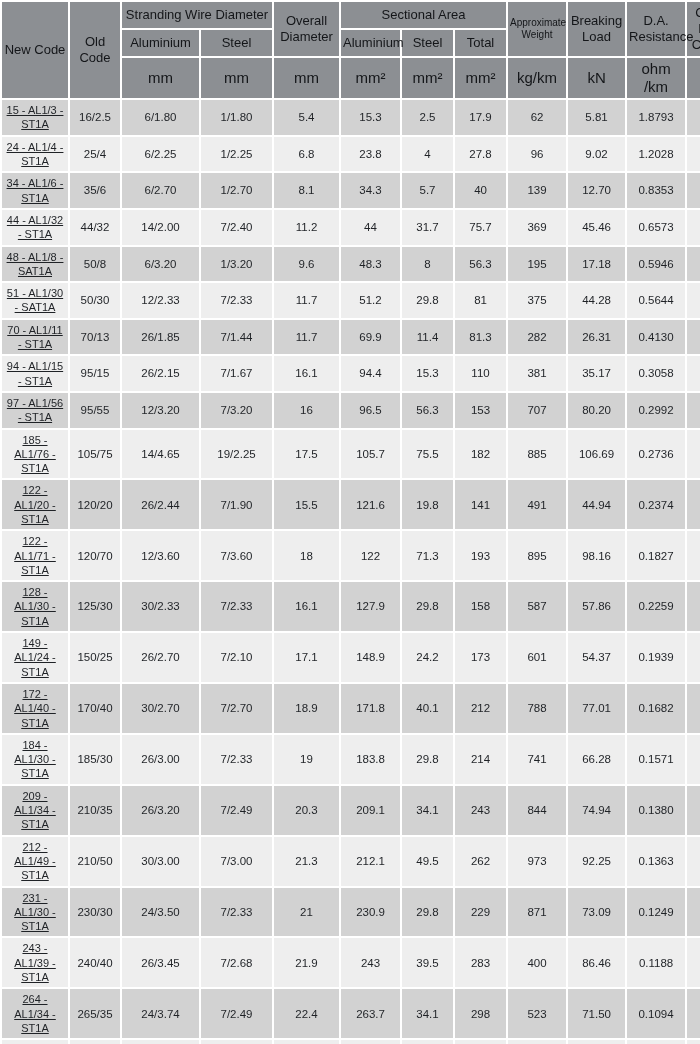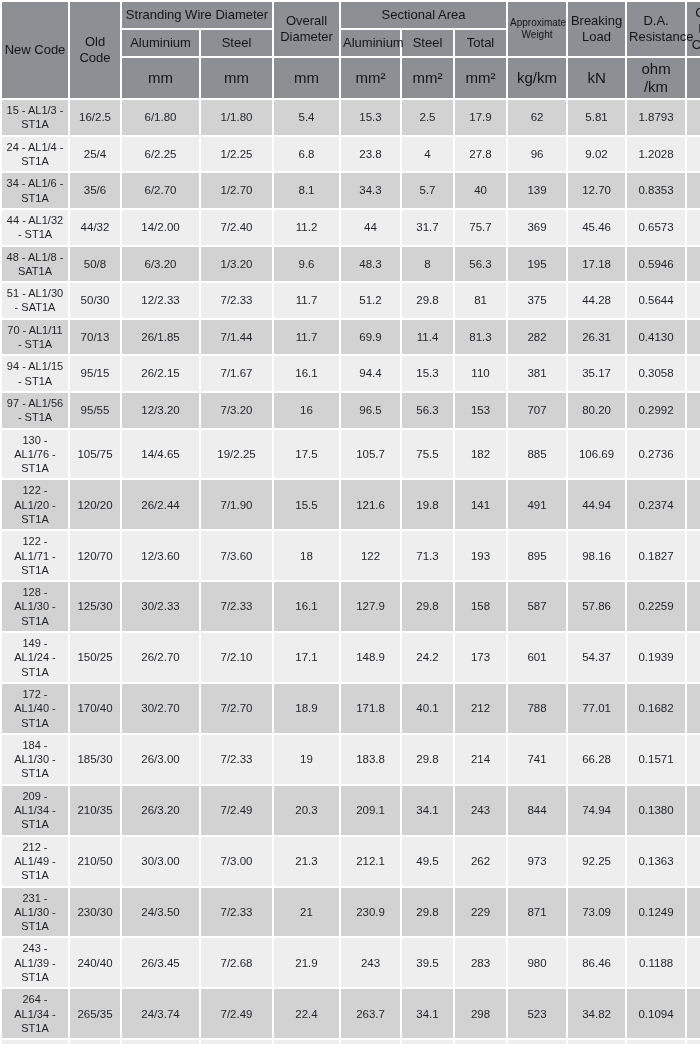--- a/index.html
+++ b/index.html
@@ -62,20 +62,21 @@
     padding: 3px 2px;
     border: 0;
     color: #1f2226;
   }
   tbody tr.odd td { background: #d2d2d2; }
   tbody tr.even td { background: #eeeeee; }
 
   td.code-cell {
     font-size: 11px;
     line-height: 1.3;
+    text-decoration: underline;
   }
 
   
   col.c-new   { width: 66px; }
   col.c-old   { width: 50px; }
   col.c-alu   { width: 77px; }
   col.c-steel { width: 71px; }
   col.c-od    { width: 65px; }
   col.c-sa1   { width: 59px; }
   col.c-sa2   { width: 51px; }
@@ -259,21 +260,21 @@
           <td>16</td>
           <td>96.5</td>
           <td>56.3</td>
           <td>153</td>
           <td>707</td>
           <td>80.20</td>
           <td>0.2992</td>
           <td>-</td>
         </tr>
         <tr class="even">
-          <td class="code-cell">130 - AL1/76 - ST1A</td>
+          <td class="code-cell">185 - AL1/76 - ST1A</td>
           <td>105/75</td>
           <td>14/4.65</td>
           <td>19/2.25</td>
           <td>17.5</td>
           <td>105.7</td>
           <td>75.5</td>
           <td>182</td>
           <td>885</td>
           <td>106.69</td>
           <td>0.2736</td>
@@ -407,36 +408,36 @@
         </tr>
         <tr class="even">
           <td class="code-cell">243 - AL1/39 - ST1A</td>
           <td>240/40</td>
           <td>26/3.45</td>
           <td>7/2.68</td>
           <td>21.9</td>
           <td>243</td>
           <td>39.5</td>
           <td>283</td>
-          <td>980</td>
+          <td>400</td>
           <td>86.46</td>
           <td>0.1188</td>
           <td>645</td>
         </tr>
         <tr class="odd">
           <td class="code-cell">264 - AL1/34 - ST1A</td>
           <td>265/35</td>
           <td>24/3.74</td>
           <td>7/2.49</td>
           <td>22.4</td>
           <td>263.7</td>
           <td>34.1</td>
           <td>298</td>
           <td>523</td>
-          <td>34.82</td>
+          <td>71.50</td>
           <td>0.1094</td>
           <td>680</td>
         </tr>
         <tr class="even">
           <td class="code-cell">304 - AL1/47 - ST1A</td>
           <td>300/50</td>
           <td>26/3.86</td>
           <td>7/3.00</td>
           <td>24.5</td>
           <td>304.3</td>

